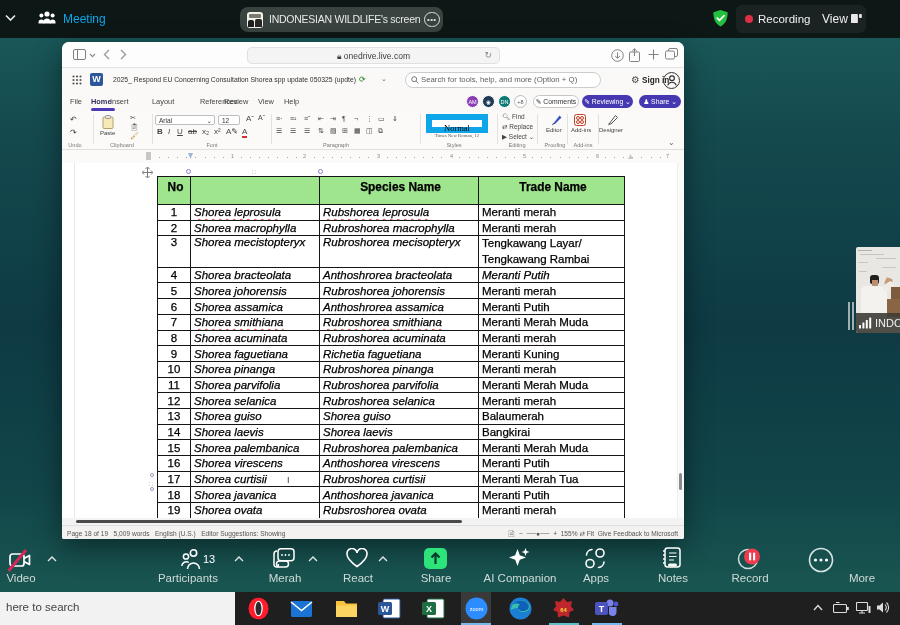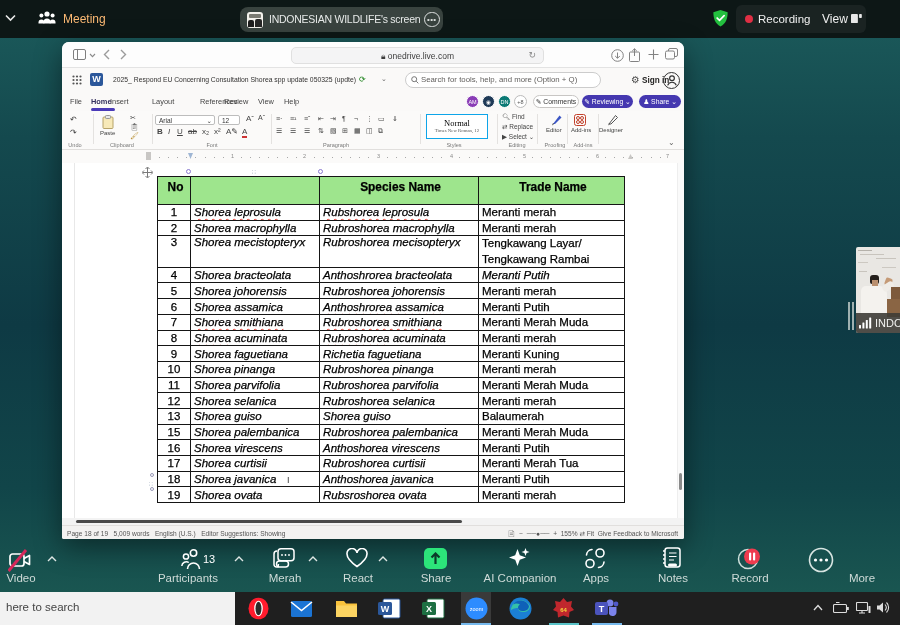--- a/index.html
+++ b/index.html
@@ -2,36 +2,36 @@
 <html><head><meta charset="utf-8">
 <style>
 * { margin:0; padding:0; box-sizing:border-box; }
 html,body { width:900px; height:625px; overflow:hidden; font-family:"Liberation Sans", sans-serif; }
 #stage { position:relative; width:900px; height:625px; overflow:hidden;
   background:linear-gradient(180deg,#1c5c5c 0%, #14494e 22%, #0e3a44 52%, #114549 78%, #1c5b53 100%); }
 .abs { position:absolute; }
 
 
 #topbar { position:absolute; left:0; top:0; width:900px; height:38px; background:#0d1716; }
-#topbar .meet { position:absolute; left:63px; top:11.5px; color:#fdba74; font-size:12px; }
+#topbar .meet { position:absolute; left:63px; top:11.5px; color:#0ea5e9; font-size:12px; }
 #toppill { position:absolute; left:240px; top:7px; width:203px; height:25px; background:#39433f; border-radius:8px; }
 #toppill .thumb { position:absolute; left:7px; top:4.5px; width:16px; height:16px; background:#f3f1ec; border-radius:3px; overflow:hidden; }
 #toppill .txt { position:absolute; left:29px; top:5.5px; color:#e7eae9; font-size:10.5px; letter-spacing:-0.25px; white-space:nowrap; }
 #toppill .dots { position:absolute; right:3.5px; top:4.5px; width:15.5px; height:15.5px; border:1.2px solid #dfe2e1; border-radius:50%; color:#dfe2e1; font-size:8px; line-height:13px; text-align:center; letter-spacing:0.3px;}
 #recpill { position:absolute; left:736px; top:5px; width:130px; height:28px; background:#1a2322; border-radius:6px; }
 #shield { position:absolute; left:711px; top:9px; width:19px; height:19px; }
 .recdot { position:absolute; left:745px; top:15px; width:8px; height:8px; border-radius:50%; background:#e02f44; }
 .rectxt { position:absolute; left:758px; top:12.5px; color:#f0f0f0; font-size:11.5px; }
 .viewtxt { position:absolute; left:822px; top:12px; color:#f0f0f0; font-size:12px; }
 .viewicon { position:absolute; left:851px; top:13px; width:11px; height:11px; }
 
 
 #win { position:absolute; left:62px; top:42px; width:622px; height:497px; background:#fff; border-radius:7px 7px 2px 2px; box-shadow:0 8px 28px rgba(0,0,0,0.45); }
 #chrome { position:absolute; left:0; top:0; width:622px; height:26px; background:#fdfdfd; border-bottom:1px solid #e3e3e3; border-radius:7px 7px 0 0; }
-#urlbar { position:absolute; left:185px; top:4.5px; width:253px; height:17px; background:#f4f4f5; border:1px solid #e0e0e0; border-radius:5px;margin-left:44px; }
+#urlbar { position:absolute; left:185px; top:4.5px; width:253px; height:17px; background:#f4f4f5; border:1px solid #e0e0e0; border-radius:5px; }
 #urlbar .u { width:100%; text-align:center; font-size:8.5px; color:#3c3c3c; line-height:16px; }
 #urlbar .r { position:absolute; right:7px; top:2px; font-size:9px; color:#888; }
 
 
 #whead { position:absolute; left:0; top:26px; width:622px; height:24px; background:#faf9f8; }
 #waffle { position:absolute; left:10px; top:7px; width:10px; height:10px; }
 #wicon { position:absolute; left:28px; top:5px; width:13px; height:13px; background:#2b579a; border-radius:2px; color:#fff; font-size:9px; font-weight:bold; text-align:center; line-height:13px; }
 #wtitle { position:absolute; left:51px; top:8px; font-size:6.8px; color:#323130; white-space:nowrap; }
 #wsync { position:absolute; left:297px; top:7px; font-size:8px; color:#107c10; }
 #wchev { position:absolute; left:319px; top:7px; font-size:7px; color:#666; }
@@ -51,21 +51,21 @@
 #rev { position:absolute; left:520px; top:3px; width:51px; height:13px; border-radius:7px; background:#4538b0; font-size:6.8px; color:#fff; text-align:center; line-height:13px; }
 #shr { position:absolute; left:577px; top:3px; width:42px; height:13px; border-radius:7px; background:#4538b0; font-size:6.8px; color:#fff; text-align:center; line-height:13px; }
 
 
 #ribbon { position:absolute; left:0; top:69px; width:622px; height:39px; background:#fbfaf9; border-bottom:1px solid #e1dfdd; }
 .rdiv { position:absolute; top:3px; height:30px; width:1px; background:#e4e2e0; }
 .rlabel { position:absolute; top:31px; font-size:5.6px; color:#7a7a7a; width:60px; text-align:center; }
 .ric { position:absolute; font-size:8px; color:#444; }
 #fontname { position:absolute; left:93px; top:4px; width:60px; height:10px; border:1px solid #bdbdbd; border-radius:2px; font-size:6.5px; color:#333; padding-left:3px; line-height:9px; background:#fff;}
 #fontsize { position:absolute; left:156px; top:4px; width:22px; height:10px; border:1px solid #bdbdbd; border-radius:2px; font-size:6.5px; color:#333; padding-left:3px; line-height:9px; background:#fff;}
-#stylebox { position:absolute; left:364px; top:3px; width:62px; height:25px; border:1px solid #0ea5e9; background:#fff; text-align:center; }
+#stylebox { position:absolute; left:364px; top:3px; width:62px; height:19px; border:6px solid #0ea5e9; background:#fff; text-align:center; }
 #stylebox .n1 { font-size:8.5px; font-family:"Liberation Serif",serif; margin-top:3px; }
 #stylebox .n2 { font-size:4.8px; color:#555; font-family:"Liberation Serif",serif; }
 
 
 #ruler { position:absolute; left:0; top:108px; width:622px; height:13px; background:#fbfaf9; }
 #rulticks { position:absolute; left:88px; top:114.5px; width:520px; height:1px; background:repeating-linear-gradient(90deg,#a8a8a8 0 1px,transparent 1px 9.1px); }
 #rulernums { position:absolute; left:0; top:108px; width:622px; height:13px; }
 .rulnum { position:absolute; top:3px; font-size:5.5px; color:#888; background:#fbfaf9; padding:0 2px; }
 
 
@@ -441,20 +441,26 @@
               <td class="no">12</td>
               <td class="it">Shorea selanica</td>
               <td class="it">Rubroshorea selanica</td>
               <td>Meranti merah</td>
             </tr>
         <tr style="height:15.7px">
               <td class="no">13</td>
               <td class="it">Shorea guiso</td>
               <td class="it">Shorea guiso</td>
               <td>Balaumerah</td>
+            </tr>
+        <tr style="height:15.7px">
+              <td class="no">14</td>
+              <td class="it">Shorea laevis</td>
+              <td class="it">Shorea laevis</td>
+              <td>Bangkirai</td>
             </tr>
         <tr style="height:15.7px">
               <td class="no">15</td>
               <td class="it">Shorea palembanica</td>
               <td class="it">Rubroshorea palembanica</td>
               <td>Meranti Merah Muda</td>
             </tr>
         <tr style="height:15.7px">
               <td class="no">16</td>
               <td class="it">Shorea virescens</td>

